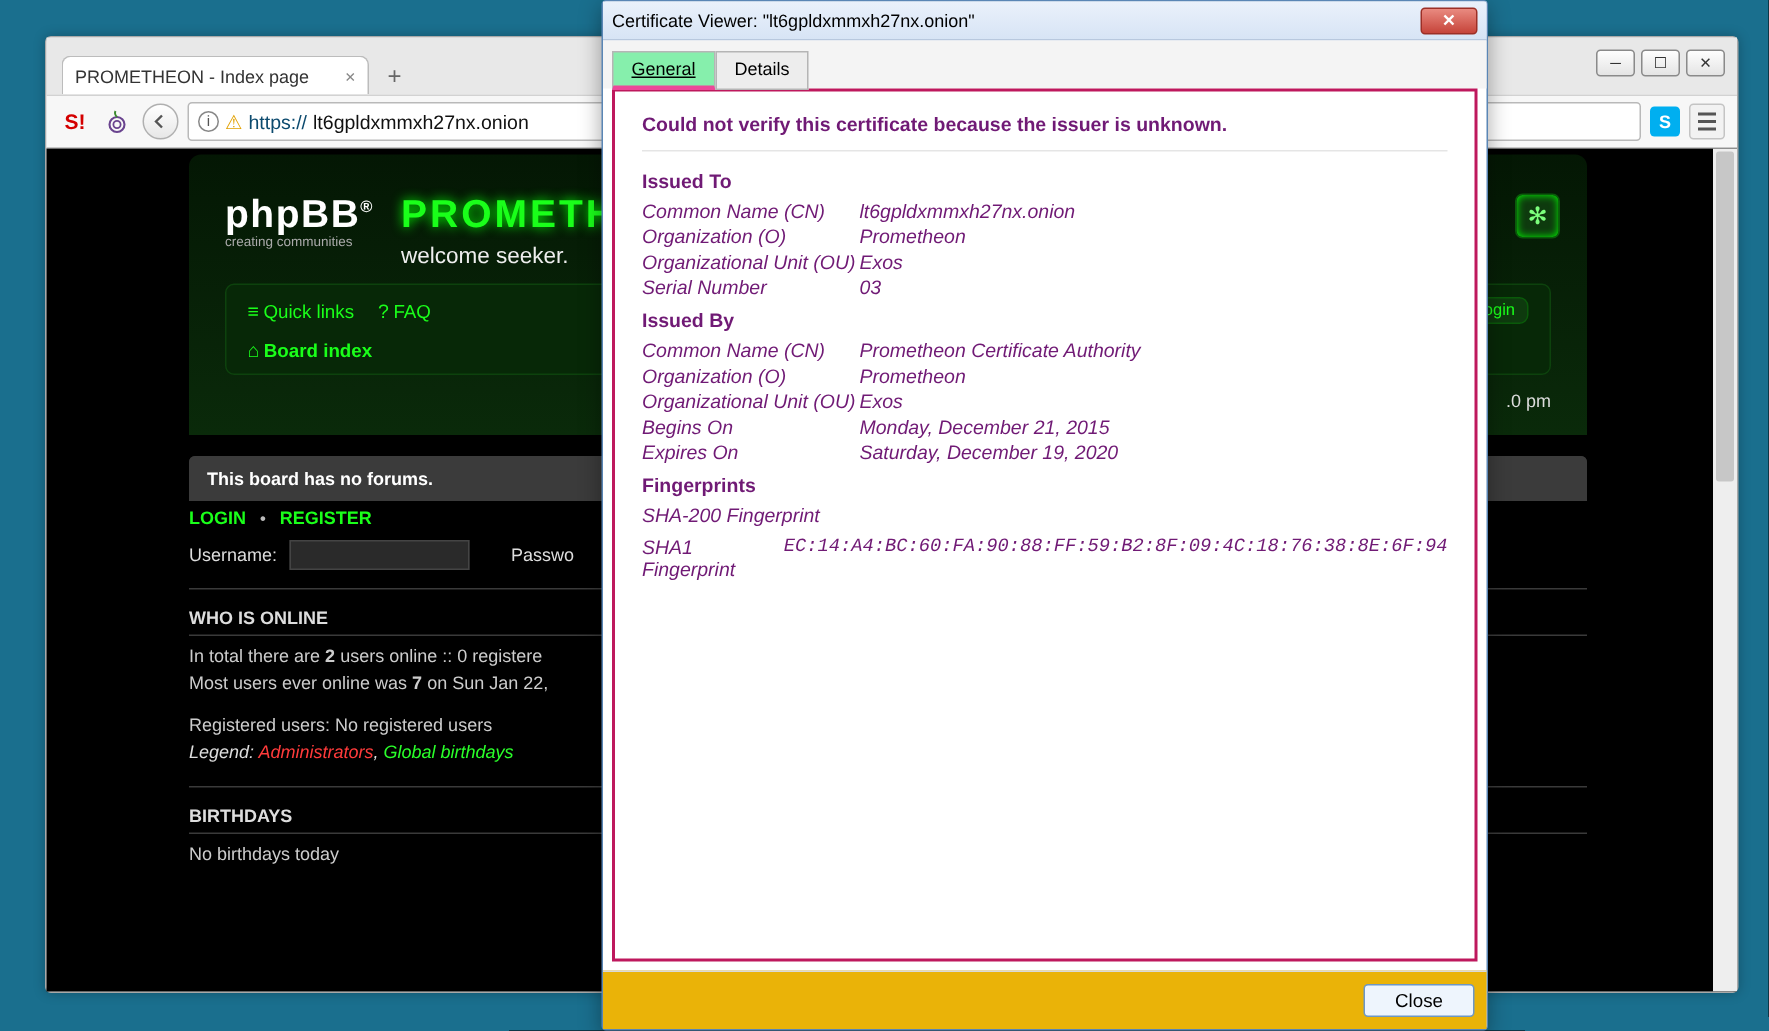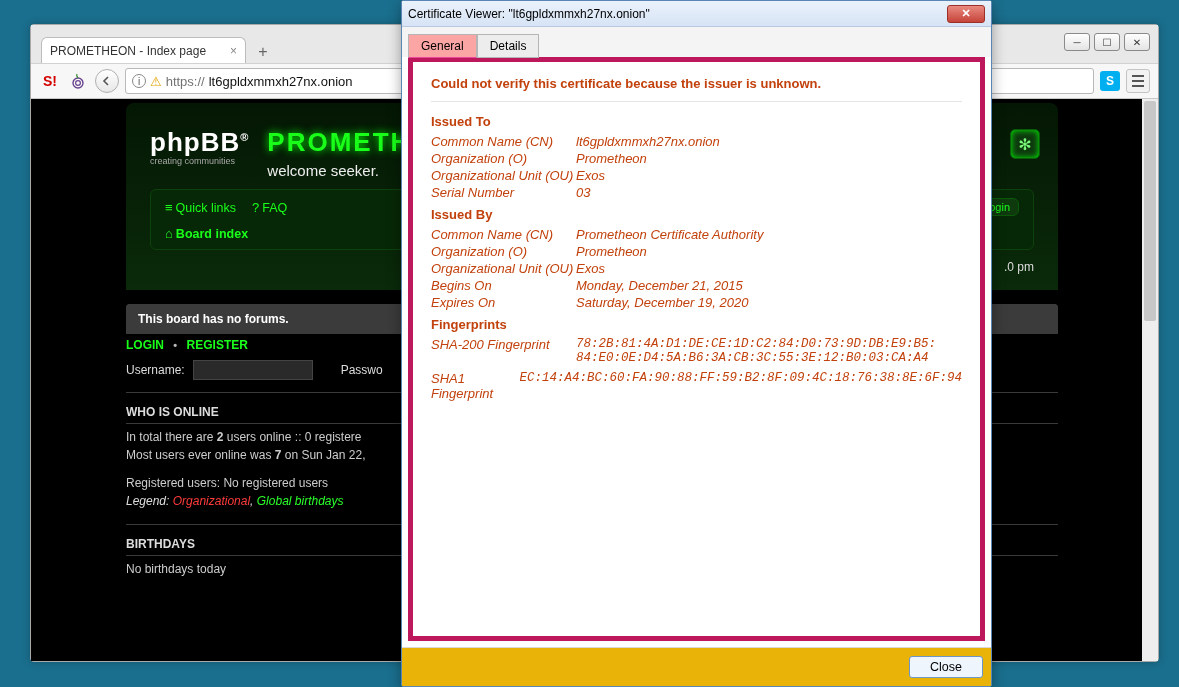--- a/index.html
+++ b/index.html
@@ -105,21 +105,21 @@
     background: #fff;
     border: 1px solid #b9b9b9;
     border-radius: 3px;
     display: flex;
     align-items: center;
     gap: 4px;
     padding: 0 6px;
     font-size: 13px;
     color: #777;
   }
-  .urlbar .scheme { color:#737373; }
+  .urlbar .scheme { color:#0c4a6e; }
   .urlbar .host { color:#111; }
   .ident-icon {
     width:14px; height:14px; border-radius:50%;
     border:1px solid #888; display:flex;align-items:center;justify-content:center;
     font-size:10px; color:#555;
   }
   .warn-tri { color:#e2a100; font-size:13px; }
   .skype { width:20px;height:20px;background:#00aff0;color:#fff;border-radius:3px;display:flex;align-items:center;justify-content:center;font-weight:bold;font-size:12px;}
   .hamburger { width:24px;height:24px;border:1px solid #c4c4c4;border-radius:3px;display:flex;align-items:center;justify-content:center;background:#f2f2f2;}
   .ham-lines { display:flex;flex-direction:column;gap:3px;}
@@ -234,31 +234,32 @@
   }
   .dtab {
     padding:4px 12px;
     border:1px solid #b5b5b5;
     background:#ededed;
     font-size:12px;
     position:relative;
     top:1px;
   }
   .dtab.active {
-    background:#fca5a5;
-    border-bottom:1px solid #ec4899;
+    background:#86efac;
+    border-bottom:3px solid #ec4899;
+    text-decoration:underline;
   }
   .dlg-body {
     flex:1;
-    border:5px solid #be185d;
+    border:2px solid #be185d;
     margin:0 6px 6px 6px;
     background:#fff;
     padding:14px 18px;
     font-size:13px;
-    color:#c2410c;
+    color:#701a75;
     overflow:auto;
   }
   .dlg-err { font-weight:bold; padding-bottom:10px; border-bottom:1px solid #e5e5e5; margin-bottom:12px;}
   .dlg-sect { font-weight:bold; margin:6px 0 4px 0;}
   .kv { display:flex; padding:1px 0;font-style:italic;}
   .kv .k { width:145px; }
   .kv .v { flex:1; }
   .mono { font-family: "Consolas","Courier New",monospace; font-size:12.5px; white-space:pre; }
   .dlg-footer {
     border-top:1px solid #d9d9d9;
@@ -374,21 +375,21 @@
       <div class="sect-h">WHO IS ONLINE</div>
       <div class="hr"></div>
       <div class="muted forum-body-row">
         <span>In total there are </span><b>2</b><span> users online :: 0 registere</span>
       </div>
       <div class="muted forum-body-row">
         <span>Most users ever online was </span><b>7</b><span> on Sun Jan 22, </span>
       </div>
       <div class="muted forum-body-row" style="padding-top:12px;">Registered users: No registered users</div>
       <div class="forum-body-row">
-        <i><span>Legend: </span></i><span class="admins">Organizational</span><i>, </i><span class="mods">Global birthdays</span>
+        <i><span>Legend: </span></i><span class="admins">Administrators</span><i>, </i><span class="mods">Global birthdays</span>
       </div>
 
       <div class="hr" style="margin-top:14px;"></div>
       <div class="sect-h">BIRTHDAYS</div>
       <div class="hr"></div>
       <div class="muted forum-body-row">No birthdays today</div>
     </div>
   </div>
 </div>
 
@@ -441,22 +442,20 @@
         <div class="v">Monday, December 21, 2015</div>
       </div>
     <div class="kv">
         <div class="k">Expires On</div>
         <div class="v">Saturday, December 19, 2020</div>
       </div>
 
     <div class="dlg-sect">Fingerprints</div>
     <div class="kv">
         <div class="k">SHA-200 Fingerprint</div>
-        <div class="v mono">78:2B:81:4A:D1:DE:CE:1D:C2:84:D0:73:9D:DB:E9:B5:
-84:E0:0E:D4:5A:B6:3A:CB:3C:55:3E:12:B0:03:CA:A4</div>
       </div>
     <div class="kv" style="margin-top:4px;">
         <div class="k">SHA1 Fingerprint</div>
         <div class="v mono">EC:14:A4:BC:60:FA:90:88:FF:59:B2:8F:09:4C:18:76:38:8E:6F:94</div>
       </div>
   </div>
   <div class="dlg-footer">
     <button class="btn">Close</button>
   </div>
 </div>

